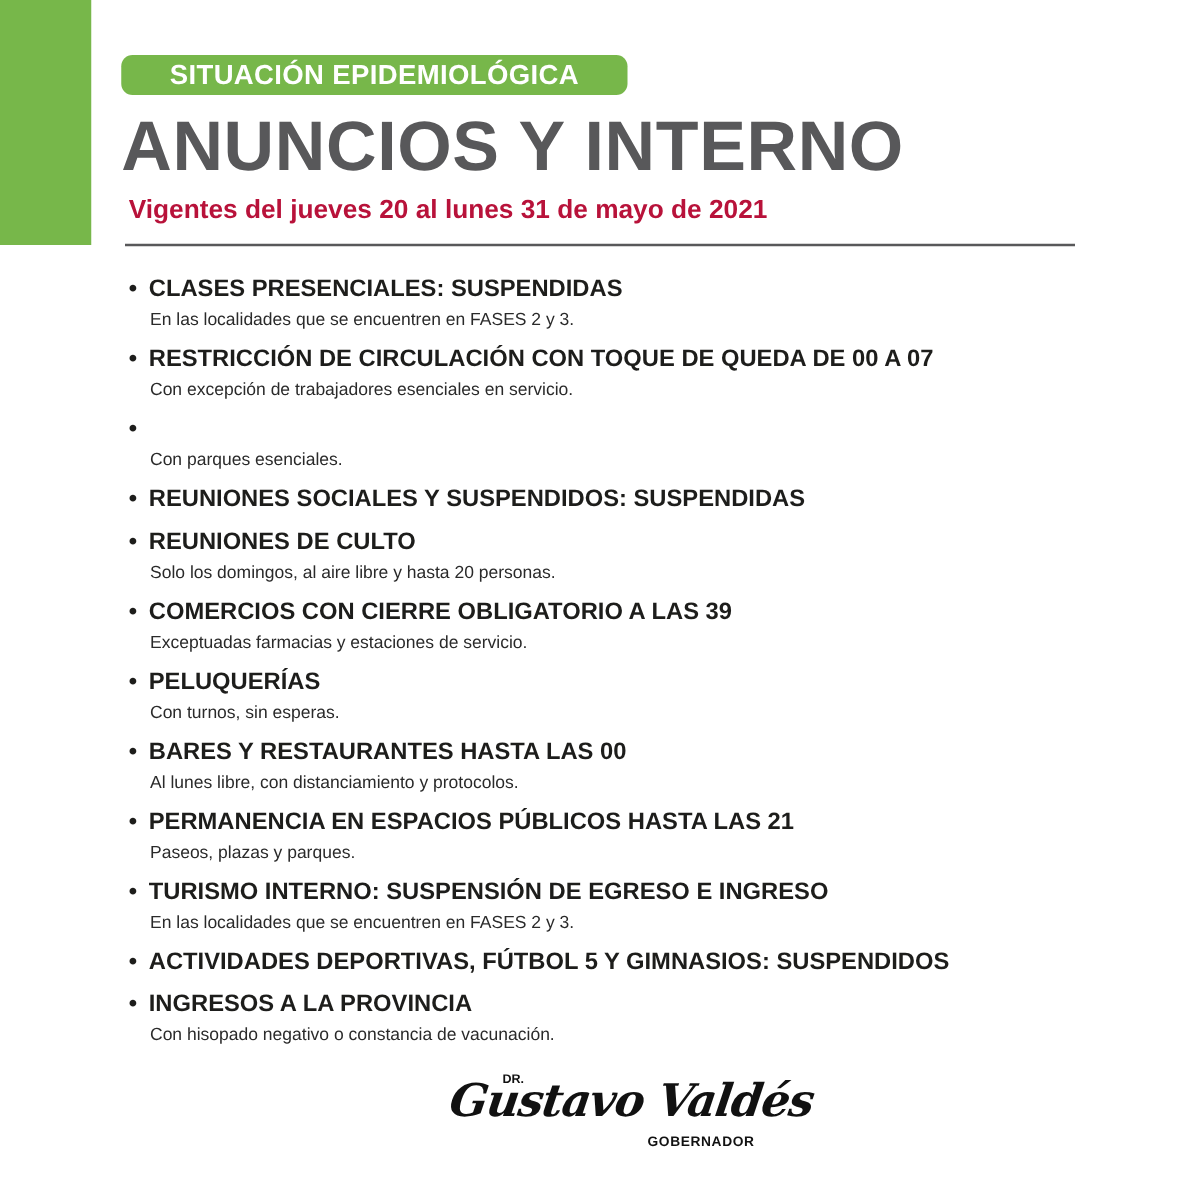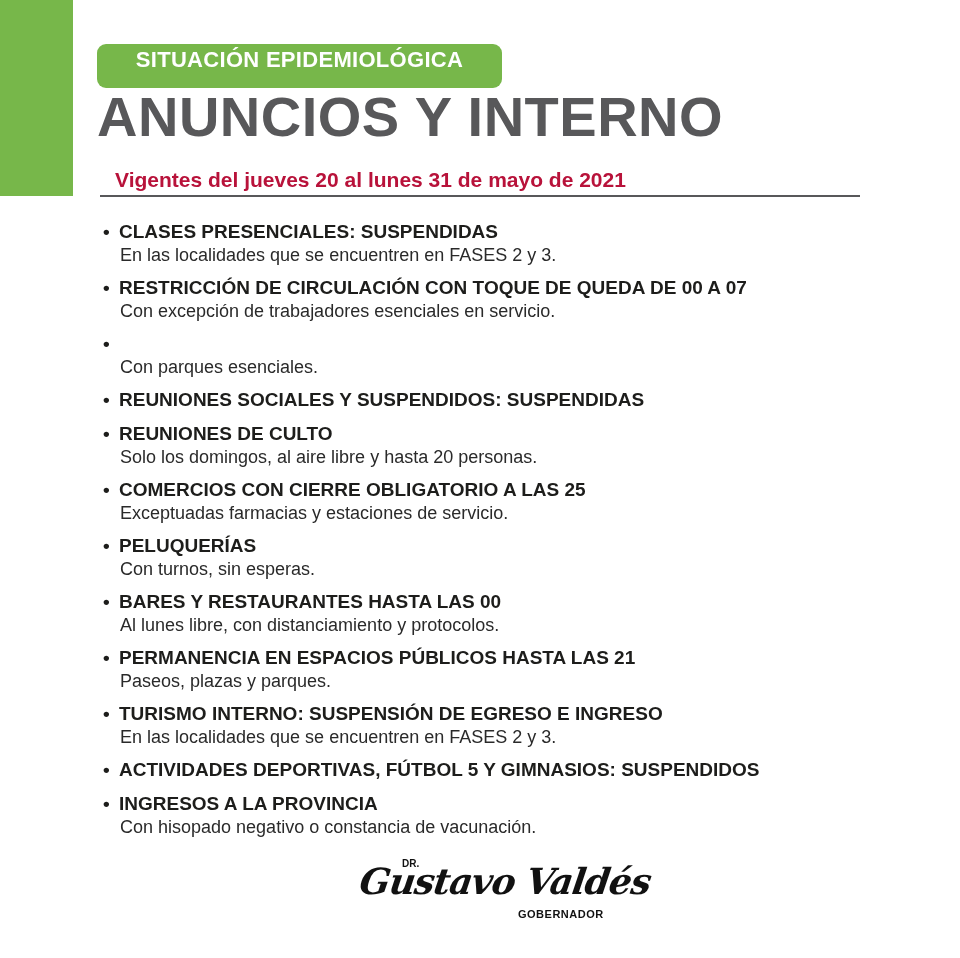--- a/index.html
+++ b/index.html
@@ -4,48 +4,48 @@
   <style>
     html, body { margin: 0; padding: 0; }
     body {
       width: 960px; height: 958px; background: #ffffff; position: relative; overflow: hidden;
       font-family: "Liberation Sans", "DejaVu Sans", sans-serif;
     }
     .green-bar {
       position: absolute; left: 0; top: 0; width: 73px; height: 196px; background: #77b74a;
     }
     .pill {
-      position: absolute; left: 97px; top: 44px; height: 44px; width: 405px;
+      position: absolute; left: 97px; top: 44px; height: 32px; width: 405px;
       background: #77b74a; border-radius: 9px; box-sizing: border-box;
       color: #ffffff; font-weight: bold; font-size: 22px; line-height: 32px;
       text-align: center; letter-spacing: 0.3px; white-space: nowrap;
     }
     .title {
       position: absolute; left: 97px; top: 84px; margin: 0;
       font-size: 56px; font-weight: bold; color: #58585a; letter-spacing: 0.5px;
       line-height: 66px; white-space: nowrap;
     }
     .subtitle {
-      position: absolute; left: 99px; top: 150px; margin: 16px;
+      position: absolute; left: 99px; top: 150px; margin: 4px;
       font-size: 21px; font-weight: bold; color: #b8123a; line-height: 28px; white-space: nowrap;
     }
     .rule {
       position: absolute; left: 100px; top: 195px; width: 760px; height: 2px; background: #58585a;
     }
     .list {
       position: absolute; left: 103px; top: 220px; width: 780px; margin: 0; padding: 0; list-style: none;
     }
     .item { margin: 0 0 10px 0; }
     .item-head {
       display: flex; align-items: baseline; font-weight: bold; font-size: 19px; color: #1d1d1b;
       line-height: 24px; white-space: nowrap;
     }
     .bullet { width: 16px; flex: 0 0 16px; font-size: 19px; }
     .item-detail {
-      margin-left: 17px; font-size: 18px; color: #2a2a2a; line-height: 22px; white-space: nowrap;
+      margin-left: 17px; font-size: 14px; color: #2a2a2a; line-height: 22px; white-space: nowrap;
     }
     .signature {
       position: absolute; left: 360px; top: 850px; width: 250px; height: 75px;
     }
     .sig-dr {
       position: absolute; left: 42px; top: 8px; font-size: 10px; font-weight: bold; color: #111;
     }
     .sig-name {
       position: absolute; left: 0; top: 10px; font-family: "DejaVu Serif", serif; font-style: italic;
       font-weight: bold; font-size: 36px; color: #111; letter-spacing: -1px; white-space: nowrap;
@@ -99,21 +99,21 @@
   <li class="item">
     <div class="item-head">
         <span class="bullet">•</span>
         <span>REUNIONES DE CULTO</span>
       </div>
     <div class="item-detail">Solo los domingos, al aire libre y hasta 20 personas.</div>
   </li>
   <li class="item">
     <div class="item-head">
         <span class="bullet">•</span>
-        <span>COMERCIOS CON CIERRE OBLIGATORIO A LAS 25</span>
+        <span>COMERCIOS CON CIERRE OBLIGATORIO A LAS 39</span>
       </div>
     <div class="item-detail">Exceptuadas farmacias y estaciones de servicio.</div>
   </li>
   <li class="item">
     <div class="item-head">
         <span class="bullet">•</span>
         <span>PELUQUERÍAS</span>
       </div>
     <div class="item-detail">Con turnos, sin esperas.</div>
   </li>

